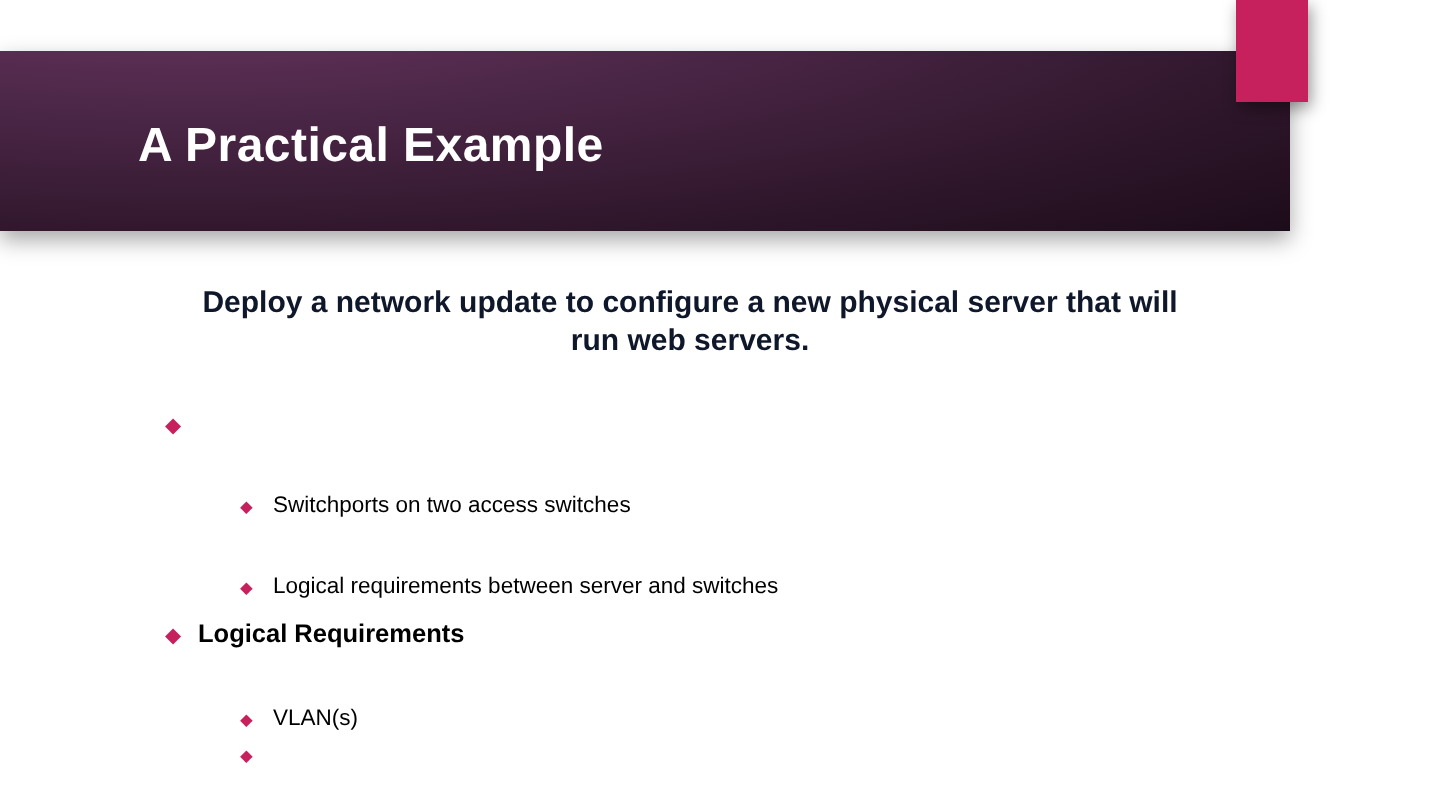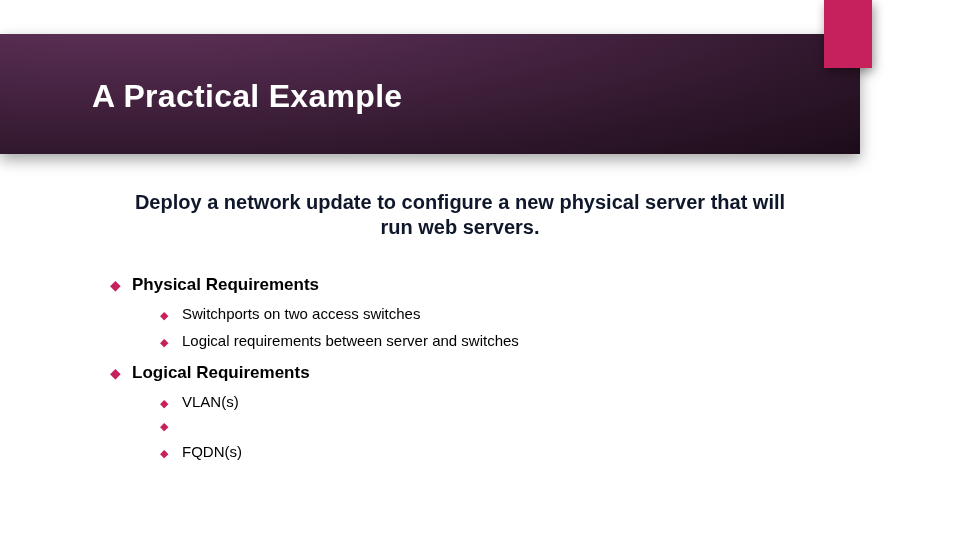--- a/index.html
+++ b/index.html
@@ -50,40 +50,39 @@
 
   ul.lvl1 { list-style: none; }
   ul.lvl1 > li { margin-bottom: 14px; }
   ul.lvl1 > li > .row { display: flex; align-items: baseline; }
   ul.lvl1 > li > .row .bullet { color: #c7215d; font-size: 14px; width: 22px; flex: 0 0 22px; }
   ul.lvl1 > li > .row .label { font-size: 17px; font-weight: 700; }
 
   ul.lvl2 { list-style: none; margin-top: 10px; margin-left: 50px; }
   ul.lvl2 > li { display: flex; align-items: baseline; margin-bottom: 10px; }
   ul.lvl2 > li .bullet { color: #c7215d; font-size: 11px; width: 22px; flex: 0 0 22px; }
-  ul.lvl2 > li .label { font-size: 15px; font-weight: 400; }
+  ul.lvl2 > li .label { font-size: 15px; font-weight: 400; margin-top: 27px; }
 </style>
 </head>
 <body>
 
 <div class="slide">
 
   <div class="header-band"></div>
   <div class="accent-tab"></div>
 
   <div class="title">A Practical Example</div>
 
   <div class="subtitle">Deploy a network update to configure a new physical server that will run web servers.</div>
 
   <div class="body">
     <ul class="lvl1">
       <li>
         <div class="row">
           <span class="bullet">◆</span>
-          <span class="label">Physical Requirements</span>
         </div>
         <ul class="lvl2">
           <li>
             <span class="bullet">◆</span>
             <span class="label">Switchports on two access switches</span>
           </li>
           <li>
             <span class="bullet">◆</span>
             <span class="label">Logical requirements between server and switches</span>
           </li>

